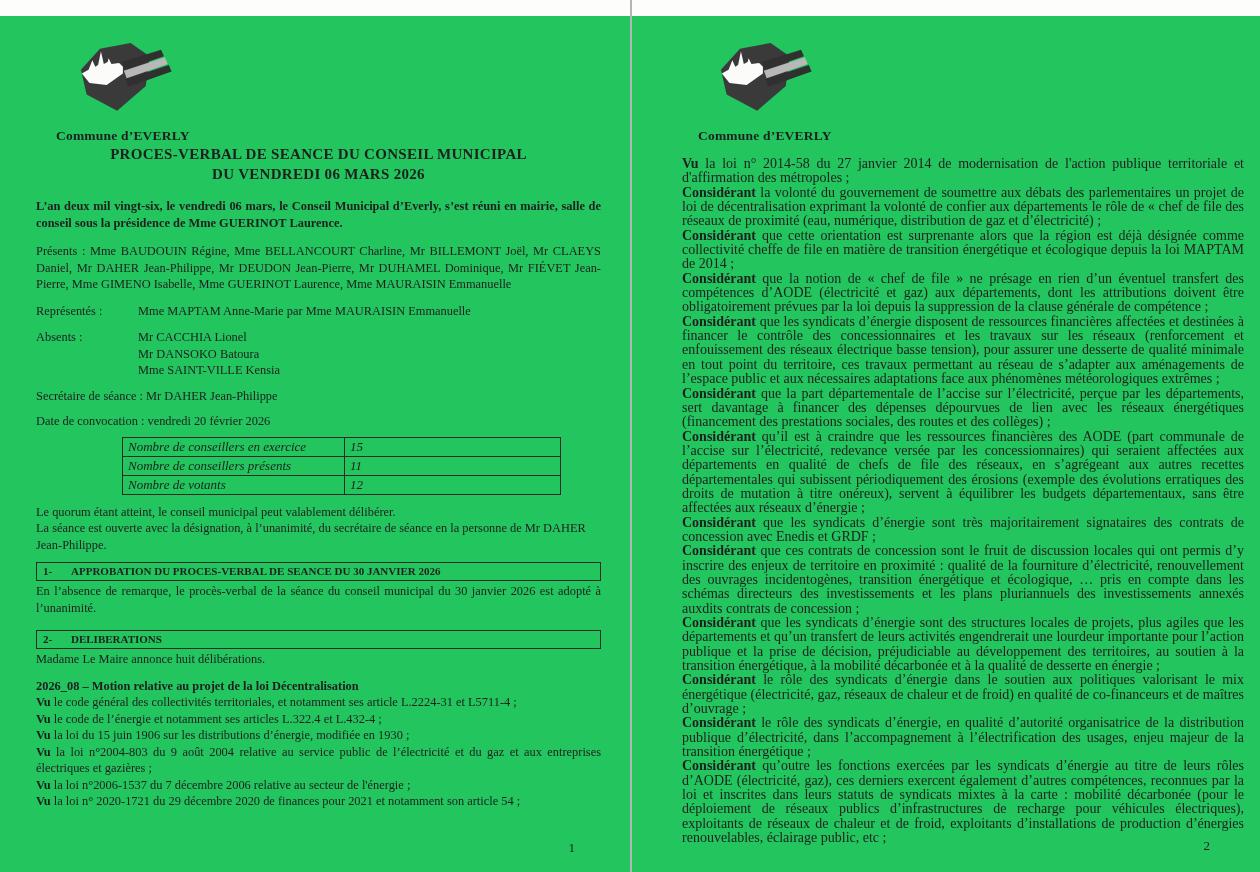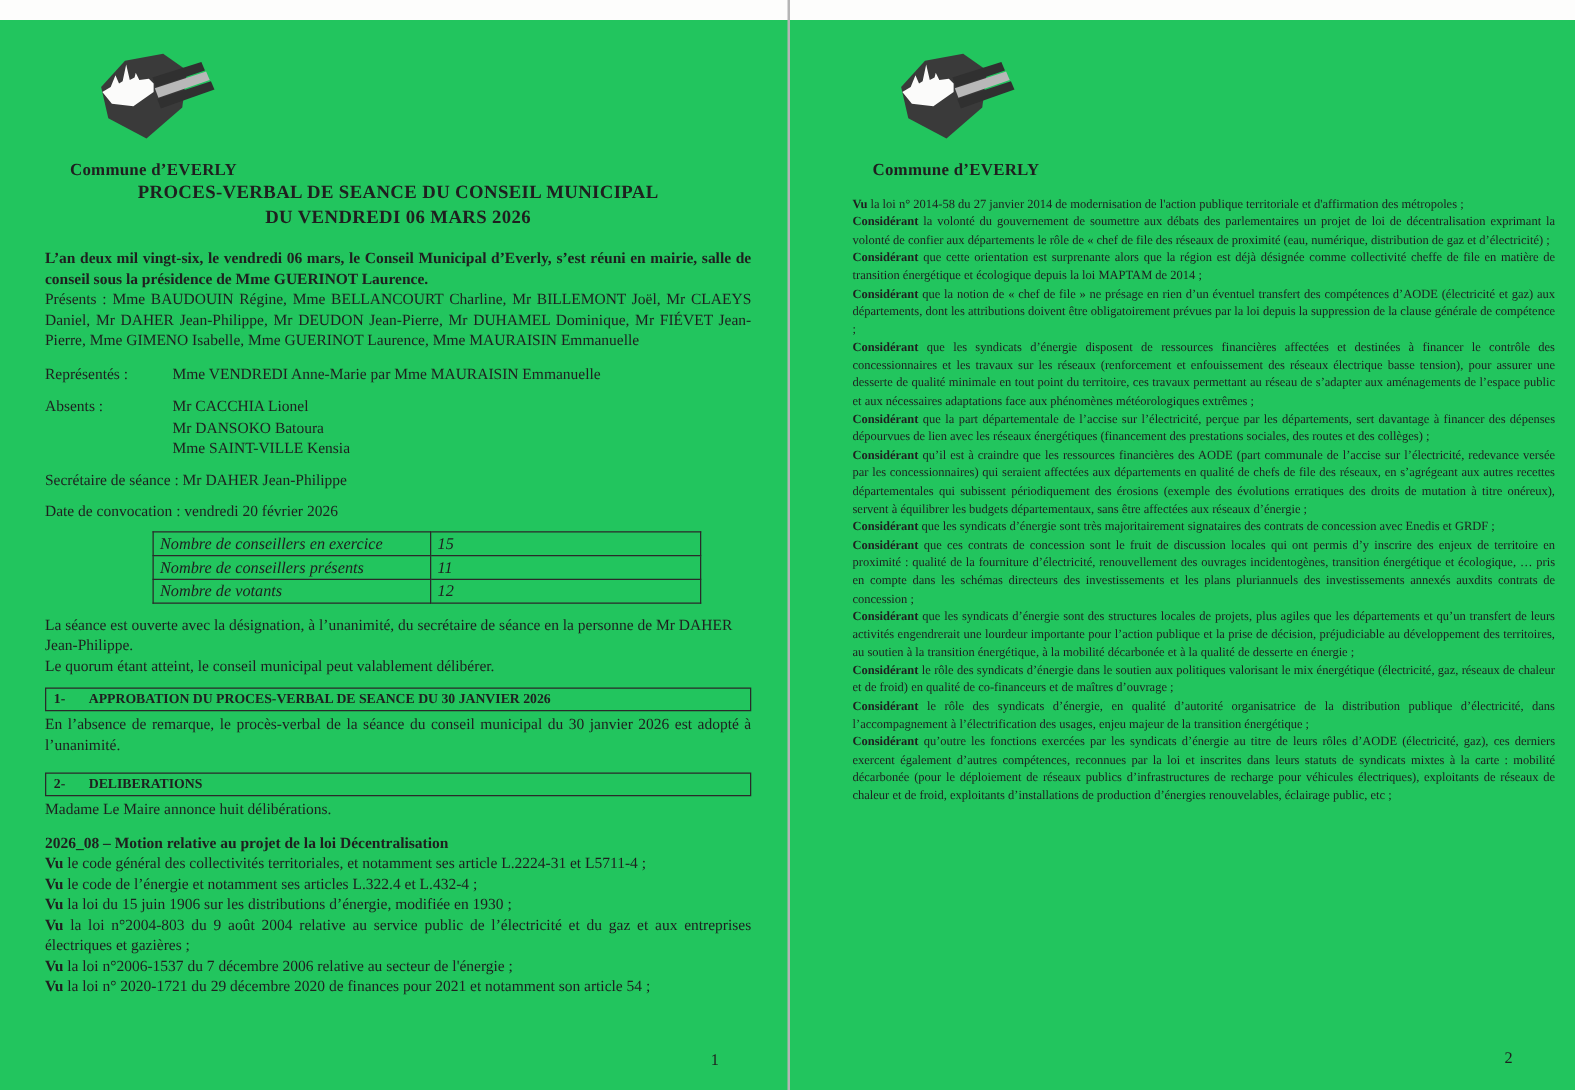--- a/index.html
+++ b/index.html
@@ -15,38 +15,38 @@
   #page-left  .logo { margin-left:32px; }
   #page-right .logo { margin-left:26px; }
   .commune { font-weight:bold; font-size:13.5px; margin-top:2px; letter-spacing:0.2px; }
   #page-left  .commune { margin-left:20px; }
   #page-right .commune { margin-left:16px; }
 
   
   .doc-title { text-align:center; font-weight:bold; font-size:15px; line-height:20px; letter-spacing:0.3px; }
   .body-txt { font-size:12.4px; line-height:16.5px; }
   .intro { margin-top:14px; font-weight:bold; text-align:justify; }
-  .presents { margin-top:0; text-align:justify; }
+  .presents { margin-top:12px; text-align:justify; }
   .tabbed { margin-top:10px; display:flex; }
   .tabbed .tab-label { width:102px; flex:0 0 102px; }
   .line { margin-top:9px; }
   .counc-table { border-collapse:collapse; margin:7px 0 0 86px; }
   .counc-table td { border:1.5px solid #2a2a2a; font-style:italic; font-size:13px; padding:0 5px; height:19px; }
   .counc-table td.lbl { width:222px;font-style:italic; }
   .counc-table td.val { width:216px; font-weight:normal; }
   .quorum { margin-top:9px; }
   .sec-box { margin-top:9px; border:1.5px solid #2a2a2a; font-weight:bold; font-size:11px; padding:2px 4px 3px 6px; }
   .sec-box .num { display:inline-block; min-width:28px; }
   .sec-body { margin-top:2px; text-align:justify; }
   .motion-title { margin-top:10px; font-weight:bold; }
   .vu p { text-align:justify; }
   .vu b { font-weight:bold; }
 
   
-  .paras { margin-top:13px; font-size:10px; line-height:14.35px; text-align:justify; }
+  .paras { margin-top:13px; font-size:14px; line-height:14.35px; text-align:justify; }
   .paras p { margin:0; }
   .paras b { font-weight:bold; }
 
   .page-num { position:absolute; font-size:13px; }
   #page-left  .page-num { top:824px; right:56px; }
   #page-right .page-num { top:822px; right:50px; }
 </style>
 </head>
 <body>
 
@@ -65,21 +65,21 @@
     <div>PROCES-VERBAL DE SEANCE DU CONSEIL MUNICIPAL</div>
     <div>DU VENDREDI 06 MARS 2026</div>
   </div>
 
   <p class="body-txt intro">L’an deux mil vingt-six, le vendredi 06 mars, le Conseil Municipal d’Everly, s’est réuni en mairie, salle de conseil sous la présidence de Mme GUERINOT Laurence.</p>
 
   <p class="body-txt presents">Présents : Mme BAUDOUIN Régine, Mme BELLANCOURT Charline, Mr BILLEMONT Joël, Mr CLAEYS Daniel, Mr DAHER Jean-Philippe, Mr DEUDON Jean-Pierre, Mr DUHAMEL Dominique, Mr FIÉVET Jean-Pierre, Mme GIMENO Isabelle, Mme GUERINOT Laurence, Mme MAURAISIN Emmanuelle</p>
 
   <div class="body-txt tabbed">
     <span class="tab-label">Représentés :</span>
-    <span>Mme VENDREDI Anne-Marie par Mme MAURAISIN Emmanuelle</span>
+    <span>Mme MAPTAM Anne-Marie par Mme MAURAISIN Emmanuelle</span>
   </div>
 
   <div class="body-txt tabbed">
     <span class="tab-label">Absents :</span>
     <span>
       <div>Mr CACCHIA Lionel</div>
       <div>Mr DANSOKO Batoura</div>
       <div>Mme SAINT-VILLE Kensia</div>
     </span>
   </div>
@@ -98,22 +98,22 @@
       <td class="val">11</td>
     </tr>
     <tr>
       <td class="lbl">Nombre de votants</td>
       <td class="val">12</td>
     </tr>
   </tbody>
     </table>
 
   <div class="body-txt quorum">
+    <div>Le quorum étant atteint, le conseil municipal peut valablement délibérer.</div>
     <div>La séance est ouverte avec la désignation, à l’unanimité, du secrétaire de séance en la personne de Mr DAHER Jean-Philippe.</div>
-    <div>Le quorum étant atteint, le conseil municipal peut valablement délibérer.</div>
   </div>
 
   <div class="sec-box">
     <span class="num">1-</span><span>APPROBATION DU PROCES-VERBAL DE SEANCE DU 30 JANVIER 2026</span>
   </div>
   <p class="body-txt sec-body">En l’absence de remarque, le procès-verbal de la séance du conseil municipal du 30 janvier 2026 est adopté à l’unanimité.</p>
 
   <div class="sec-box" style="margin-top:14px;">
     <span class="num">2-</span><span>DELIBERATIONS</span>
   </div>

